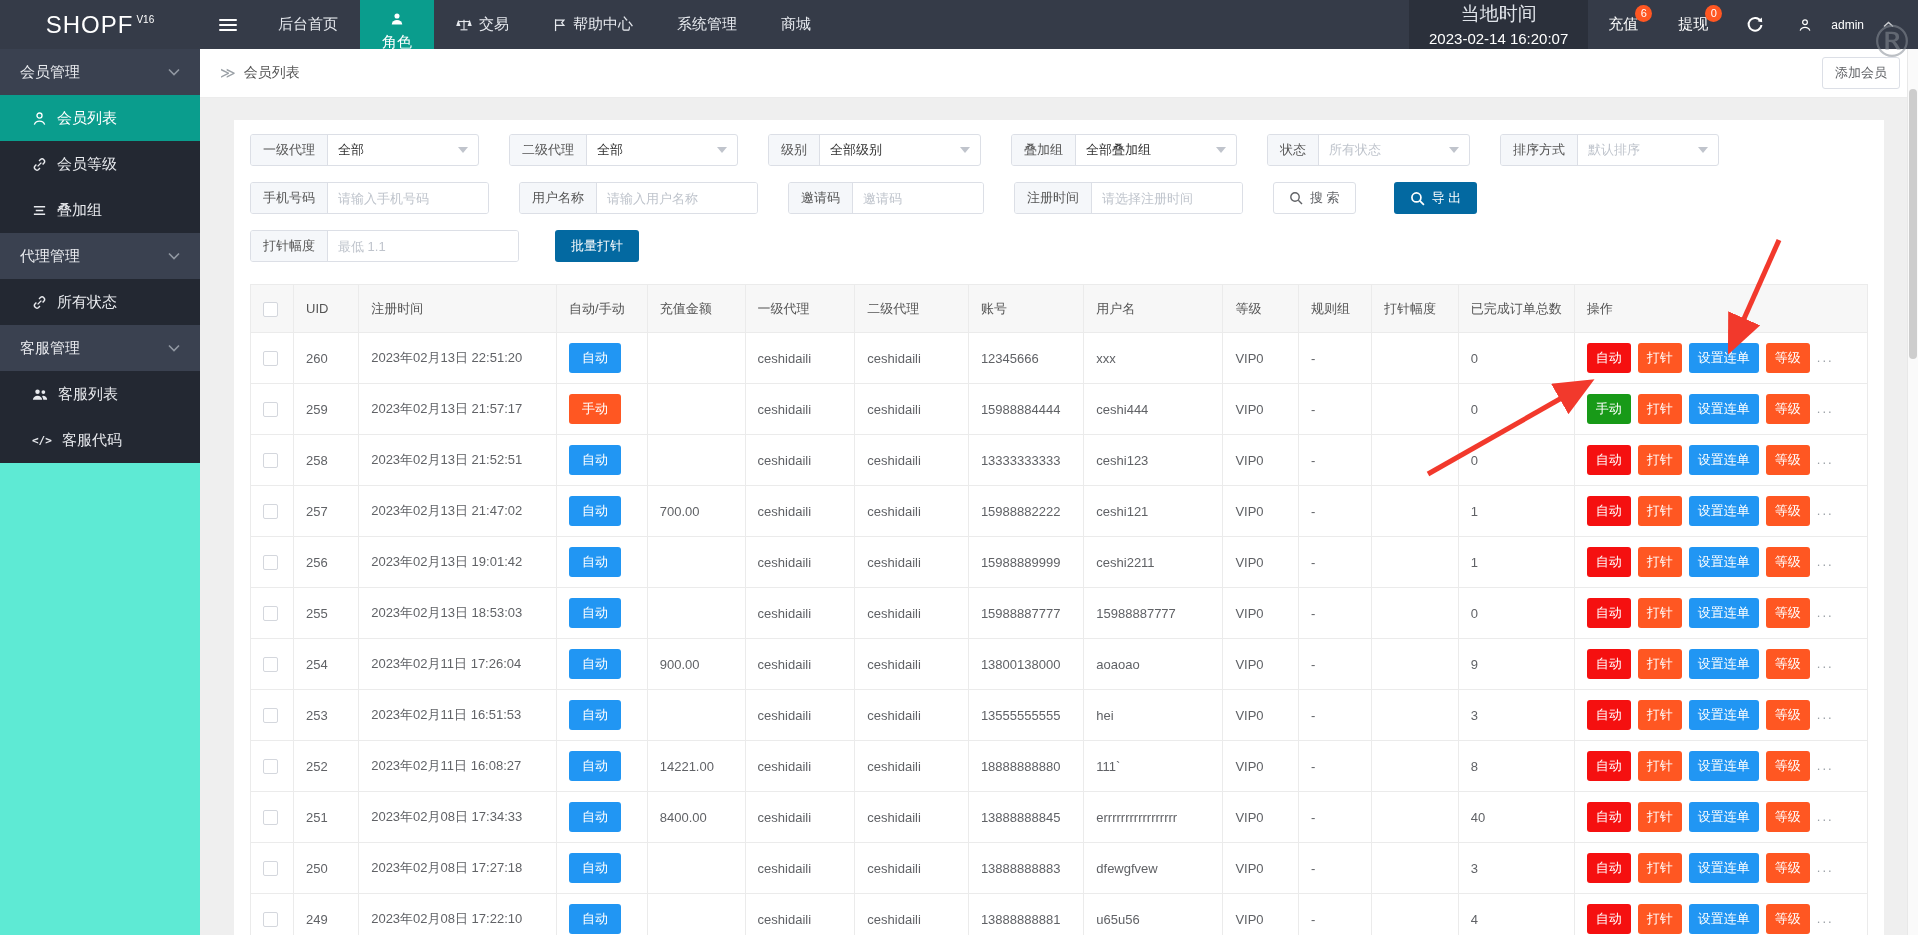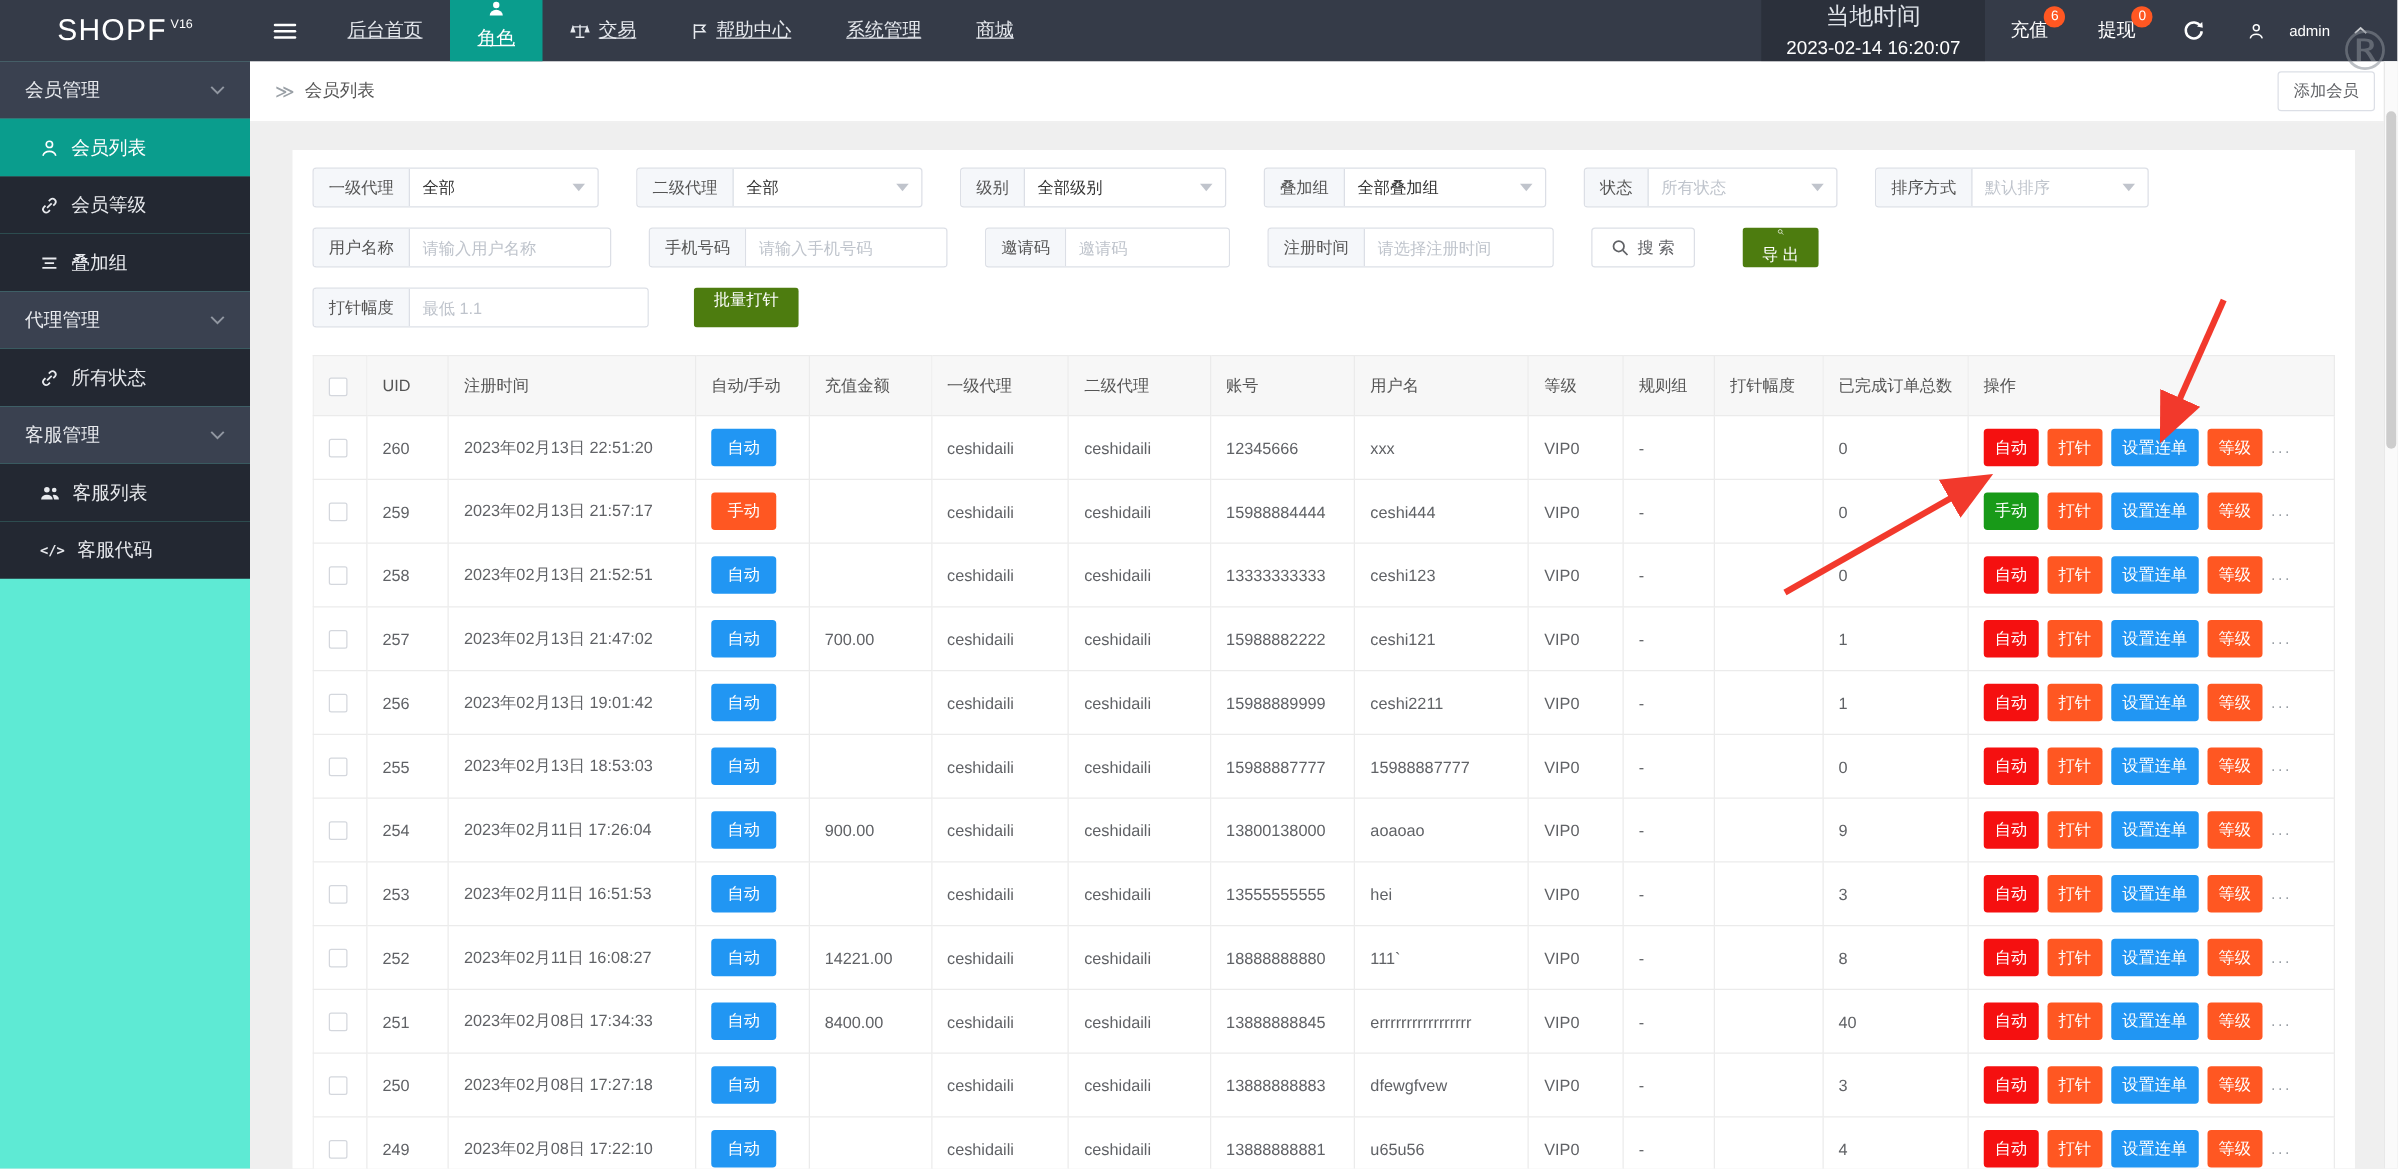--- a/index.html
+++ b/index.html
@@ -7,21 +7,21 @@
   .app { position:relative; width:1918px; height:935px; }
 
   
   .topbar { display:flex; align-items:stretch; height:49px; background:#353b48; color:#fff; position:relative; z-index:10; }
   .logo { width:200px; display:flex; align-items:center; justify-content:center; font-size:24px; letter-spacing:1px; color:#fff; }
   .logo sup { font-size:10px; margin-left:3px; margin-top:-10px; letter-spacing:0; }
   .hamburger { width:56px; display:flex; align-items:center; justify-content:center; cursor:pointer; }
   .hamburger .bars { display:inline-block; }
   .hamburger .bars span { display:block; width:18px; height:2px; background:#fff; margin:3px 0; border-radius:1px; }
   .topnav { display:flex; align-items:stretch; }
-  .nav-item { display:flex; align-items:center; gap:7px; padding:0 22px; font-size:15px; color:#e6e9ee; cursor:pointer;text-decoration:underline; }
+  .nav-item { display:flex; align-items:center; gap:7px; padding:12px 22px; font-size:15px; color:#e6e9ee; cursor:pointer; }
   .nav-item.active { background:#0a9d8d; color:#fff;flex-direction:column; }
   .nav-item svg { flex:0 0 auto; }
   .top-spacer { flex:1; }
   .time-block { background:rgba(0,0,0,0.18); padding:5px 20px 4px; text-align:center; display:flex; flex-direction:column; justify-content:center; line-height:1.45; }
   .time-label { font-size:19px; color:#dfe3e9; }
   .time-value { font-size:15px; color:#fff; }
   .top-action { position:relative; display:flex; align-items:center; padding:0 20px; font-size:15px; cursor:pointer; }
   .badge-dot { position:absolute; top:5px; right:6px; min-width:17px; height:17px; border-radius:9px; background:#ff5722; color:#fff; font-size:11px; line-height:17px; text-align:center; padding:0 4px; }
   .refresh-btn { display:flex; align-items:center; padding:0 18px; cursor:pointer; }
   .admin-box { display:flex; align-items:center; gap:19px; padding:0 24px 0 16px; font-size:12px; cursor:pointer; }
@@ -50,21 +50,21 @@
   .filter-row { display:flex; align-items:center; gap:30px; margin-bottom:16px; }
   .input-group { display:flex; align-items:stretch; height:32px; border:1px solid #dcdfe6; border-radius:3px; overflow:hidden; background:#fff; }
   .ig-label { background:#f5f7fa; border-right:1px solid #dcdfe6; padding:0 12px; display:flex; align-items:center; font-size:13px; color:#555; white-space:nowrap; }
   .ig-select { display:flex; align-items:center; justify-content:space-between; padding:0 10px; font-size:13px; color:#333; cursor:pointer; }
   .ig-select.muted .sel-value { color:#bfc4cc; }
   .sel-caret { width:0; height:0; border-left:5px solid transparent; border-right:5px solid transparent; border-top:6px solid #c0c4cc; margin-left:10px; }
   .ig-input { border:none; outline:none; padding:0 10px; font-size:13px; color:#333; font-family:inherit; }
   .ig-input::placeholder { color:#bfc4cc; }
   .btn { display:inline-flex; align-items:center; gap:7px; height:32px; padding:0 15px; font-size:13px; border-radius:3px; cursor:pointer; border:1px solid transparent; font-family:inherit; white-space:nowrap; }
   .btn-plain { background:#fff; border-color:#dcdfe6; color:#606266; }
-  .btn-orange { background:#4d7c0f; color:#fff;flex-direction:column; }
+  .btn-orange { background:#0369a1; color:#fff; }
   .w150{width:150px;} .w160{width:160px;} .w140{width:140px;} .w130{width:130px;} .w190{width:190px;}
 
   
   .table-wrap { margin-top:22px; overflow:hidden; }
   table { border-collapse:collapse; table-layout:fixed; font-size:13px; color:#606266; }
   th { background:#f7f7f7; font-weight:normal; color:#555; height:48px; text-align:left; padding:0 12px; border:1px solid #ebebeb; white-space:nowrap; overflow:hidden; }
   td { height:51px; padding:0 12px; border:1px solid #ebebeb; white-space:nowrap; overflow:hidden; background:#fff; }
   .checkbox { display:inline-block; width:15px; height:15px; border:1px solid #d4d7dd; border-radius:2px; background:#fff; vertical-align:middle; cursor:pointer; }
   .badge { display:inline-block; padding:6px 13px; border-radius:3px; color:#fff; font-size:13px; }
   .b-auto { background:#2196f3; }
@@ -282,26 +282,26 @@
               <span class="ig-label">排序方式</span>
               <div class="ig-select muted w140">
                 <span class="sel-value">默认排序</span>
                 <span class="sel-caret"></span>
               </div>
             </div>
           </div>
 
           <div class="filter-row">
             <div class="input-group">
+              <span class="ig-label">手机号码</span>
+              <input class="ig-input w160" placeholder="请输入手机号码" style="">
+            </div>
+            <div class="input-group">
               <span class="ig-label">用户名称</span>
               <input class="ig-input w160" placeholder="请输入用户名称" style="">
-            </div>
-            <div class="input-group">
-              <span class="ig-label">手机号码</span>
-              <input class="ig-input w160" placeholder="请输入手机号码" style="">
             </div>
             <div class="input-group">
               <span class="ig-label">邀请码</span>
               <input class="ig-input w130" placeholder="邀请码" style="">
             </div>
             <div class="input-group">
               <span class="ig-label">注册时间</span>
               <input class="ig-input w150" placeholder="请选择注册时间" style="">
             </div>
             <button class="btn btn-plain">

